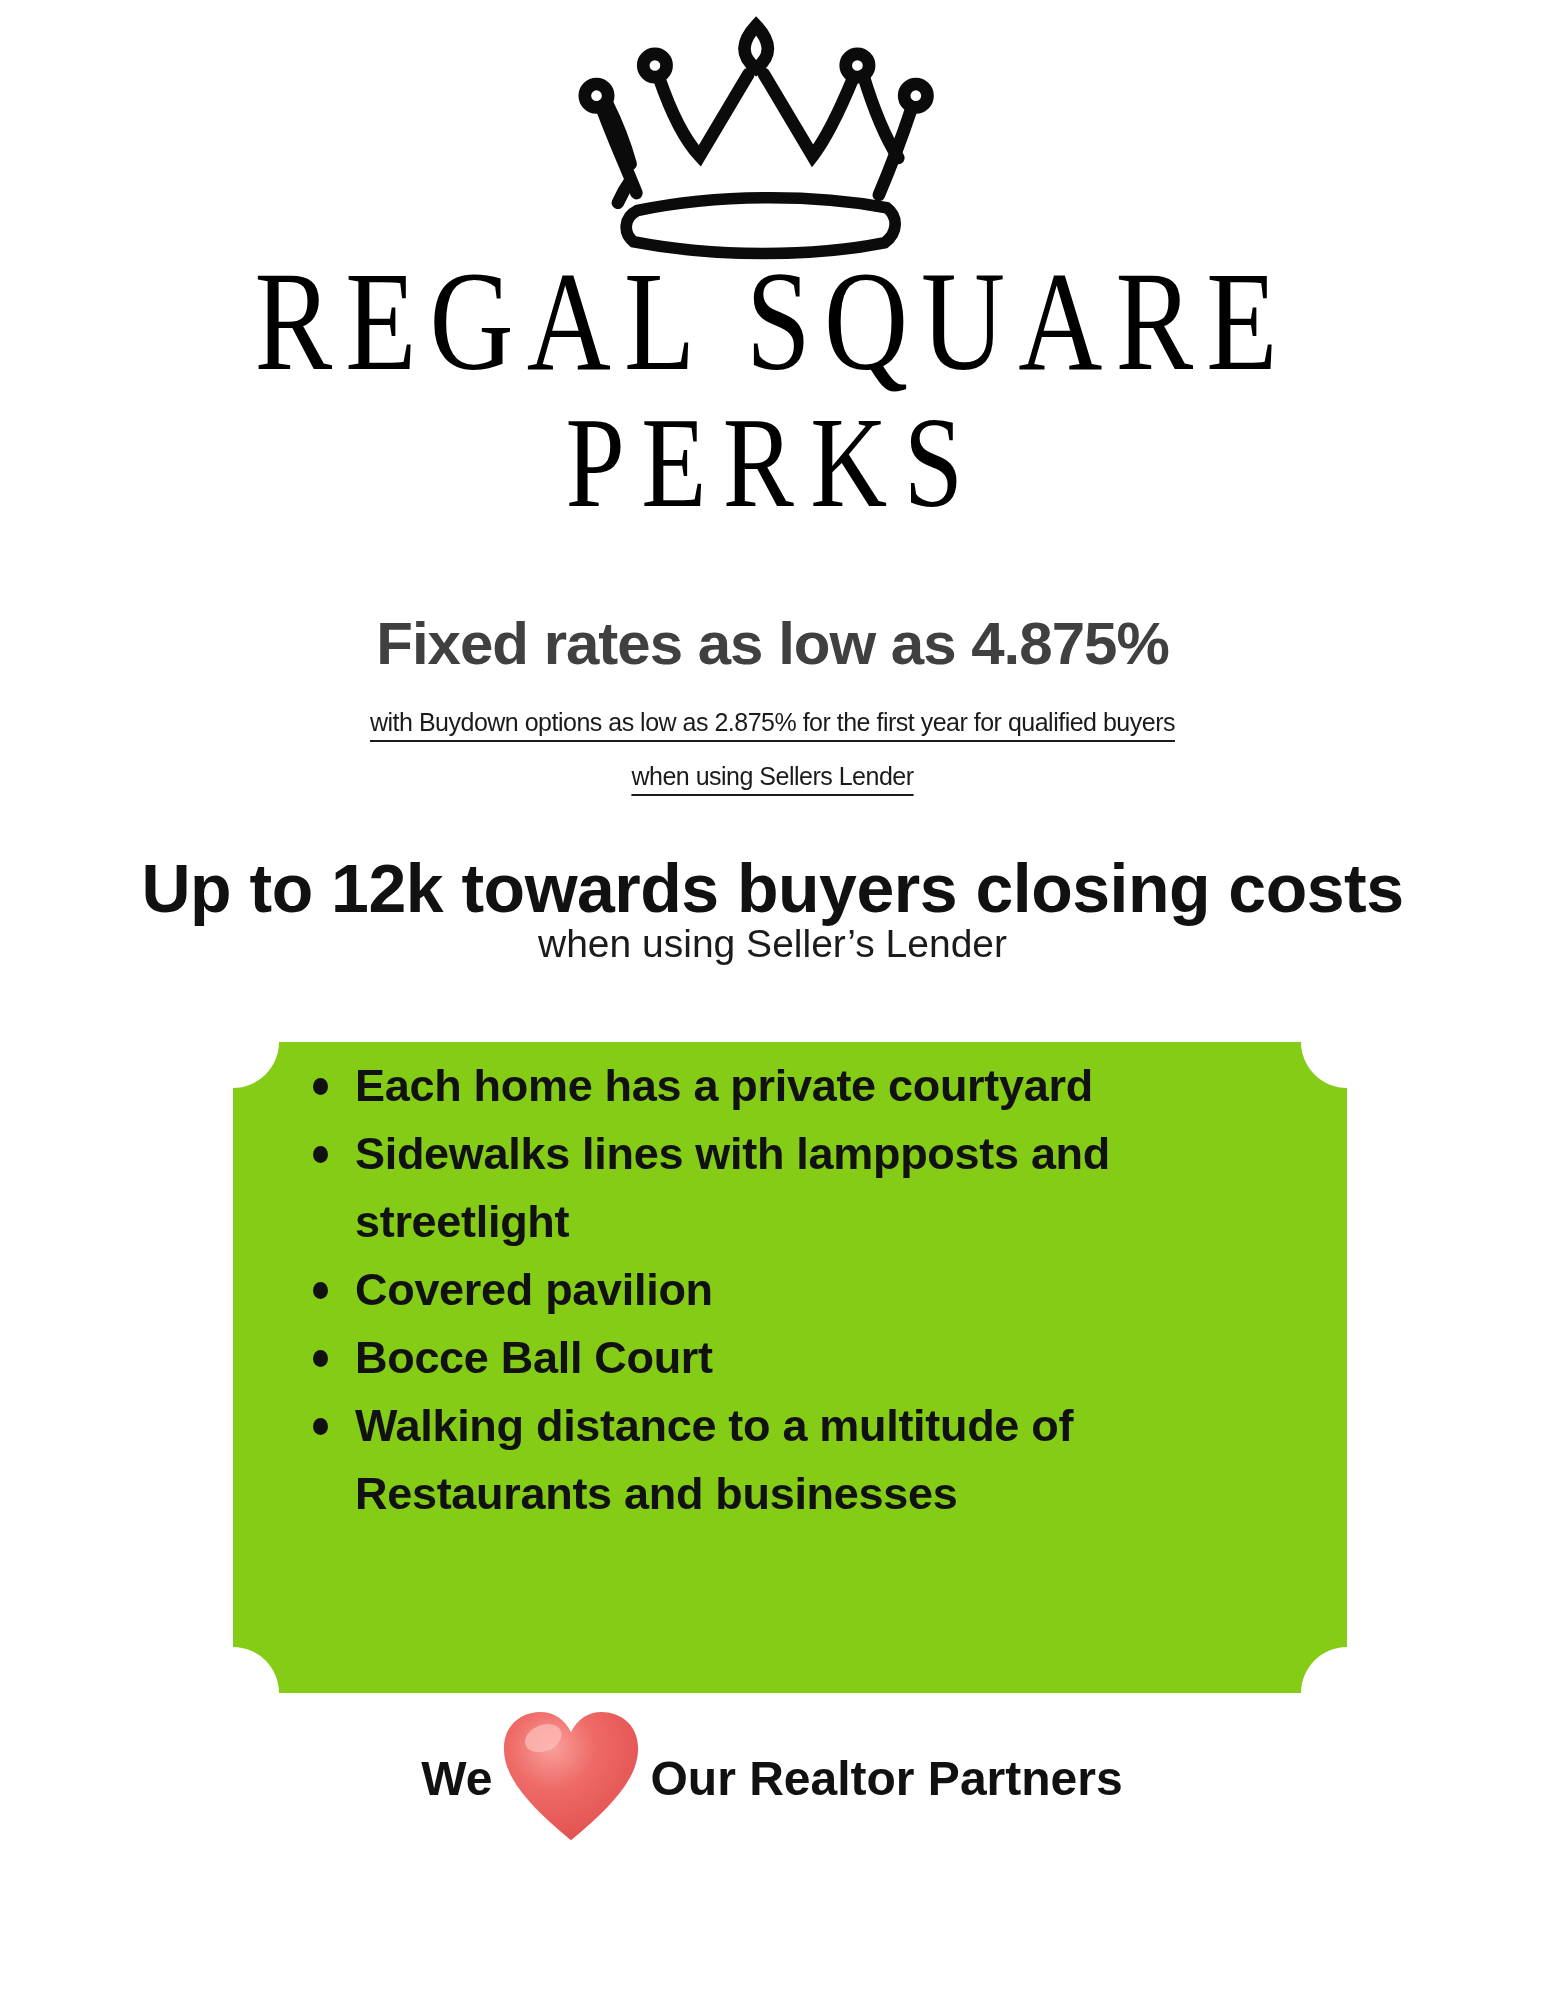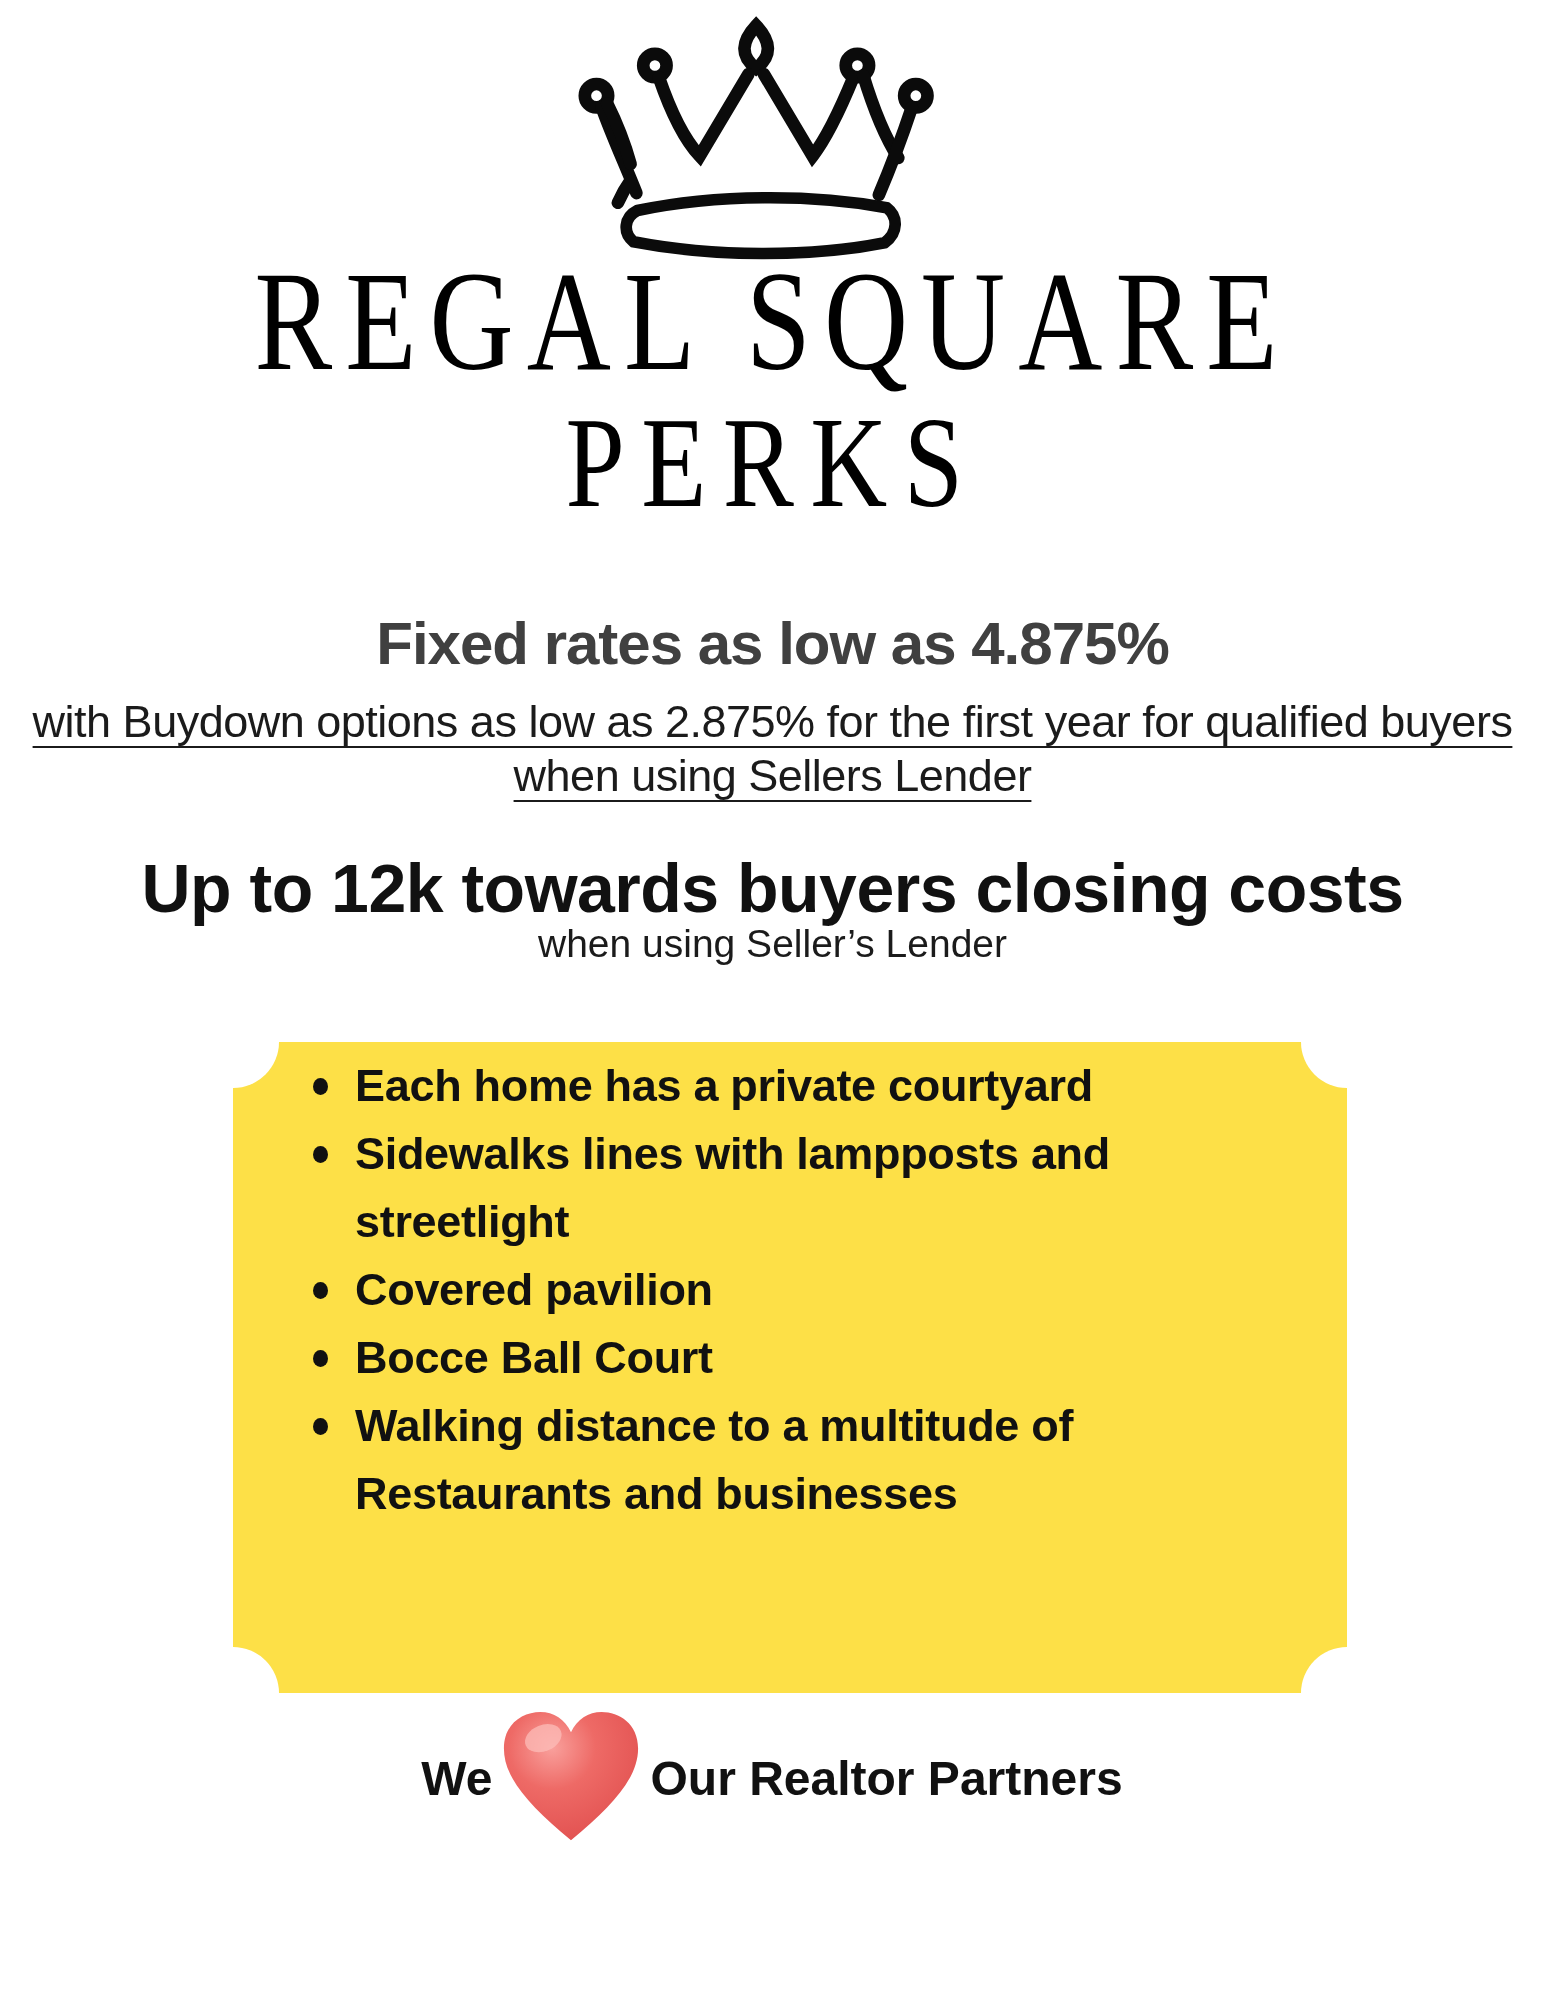--- a/index.html
+++ b/index.html
@@ -25,34 +25,34 @@
     line-height:1;
     white-space:nowrap;
     transform:scaleX(0.82);
     transform-origin:50% 50%;
   }
   #brand1{top:250px;font-size:142px;letter-spacing:16px;}
   #brand2{top:397px;font-size:130px;letter-spacing:20px;}
 
   
   #rate-headline{top:614px;font-size:60px;font-weight:bold;letter-spacing:-1px;line-height:1;color:#404040;}
-  .rate-sub{font-size:45px;line-height:54px;letter-spacing:-0.5px;color:#1b1b1b;}
+  .rate-sub{font-size:25px;line-height:54px;letter-spacing:-0.5px;color:#1b1b1b;}
   #rate-sub{top:695px;}
   .underlined{
     text-decoration:underline;
     text-decoration-thickness:2px;
     text-underline-offset:9px;
   }
   #closing-headline{top:854px;font-size:68px;font-weight:bold;letter-spacing:-0.5px;line-height:1;color:#111;}
   #closing-sub{top:921px;font-size:39px;line-height:1.2;color:#1b1b1b;}
 
   
   #perks-box{
     top:1042px;left:233px;width:1114px;height:651px;
-    background:#fde047;
+    background:#84cc16;
   }
   .notch{
     position:absolute;width:92px;height:92px;border-radius:50%;
     background:#ffffff;
   }
   .notch.tl{left:-46px;top:-46px;}
   .notch.tr{right:-46px;top:-46px;}
   .notch.bl{left:-46px;bottom:-46px;}
   .notch.br{right:-46px;bottom:-46px;}
 

